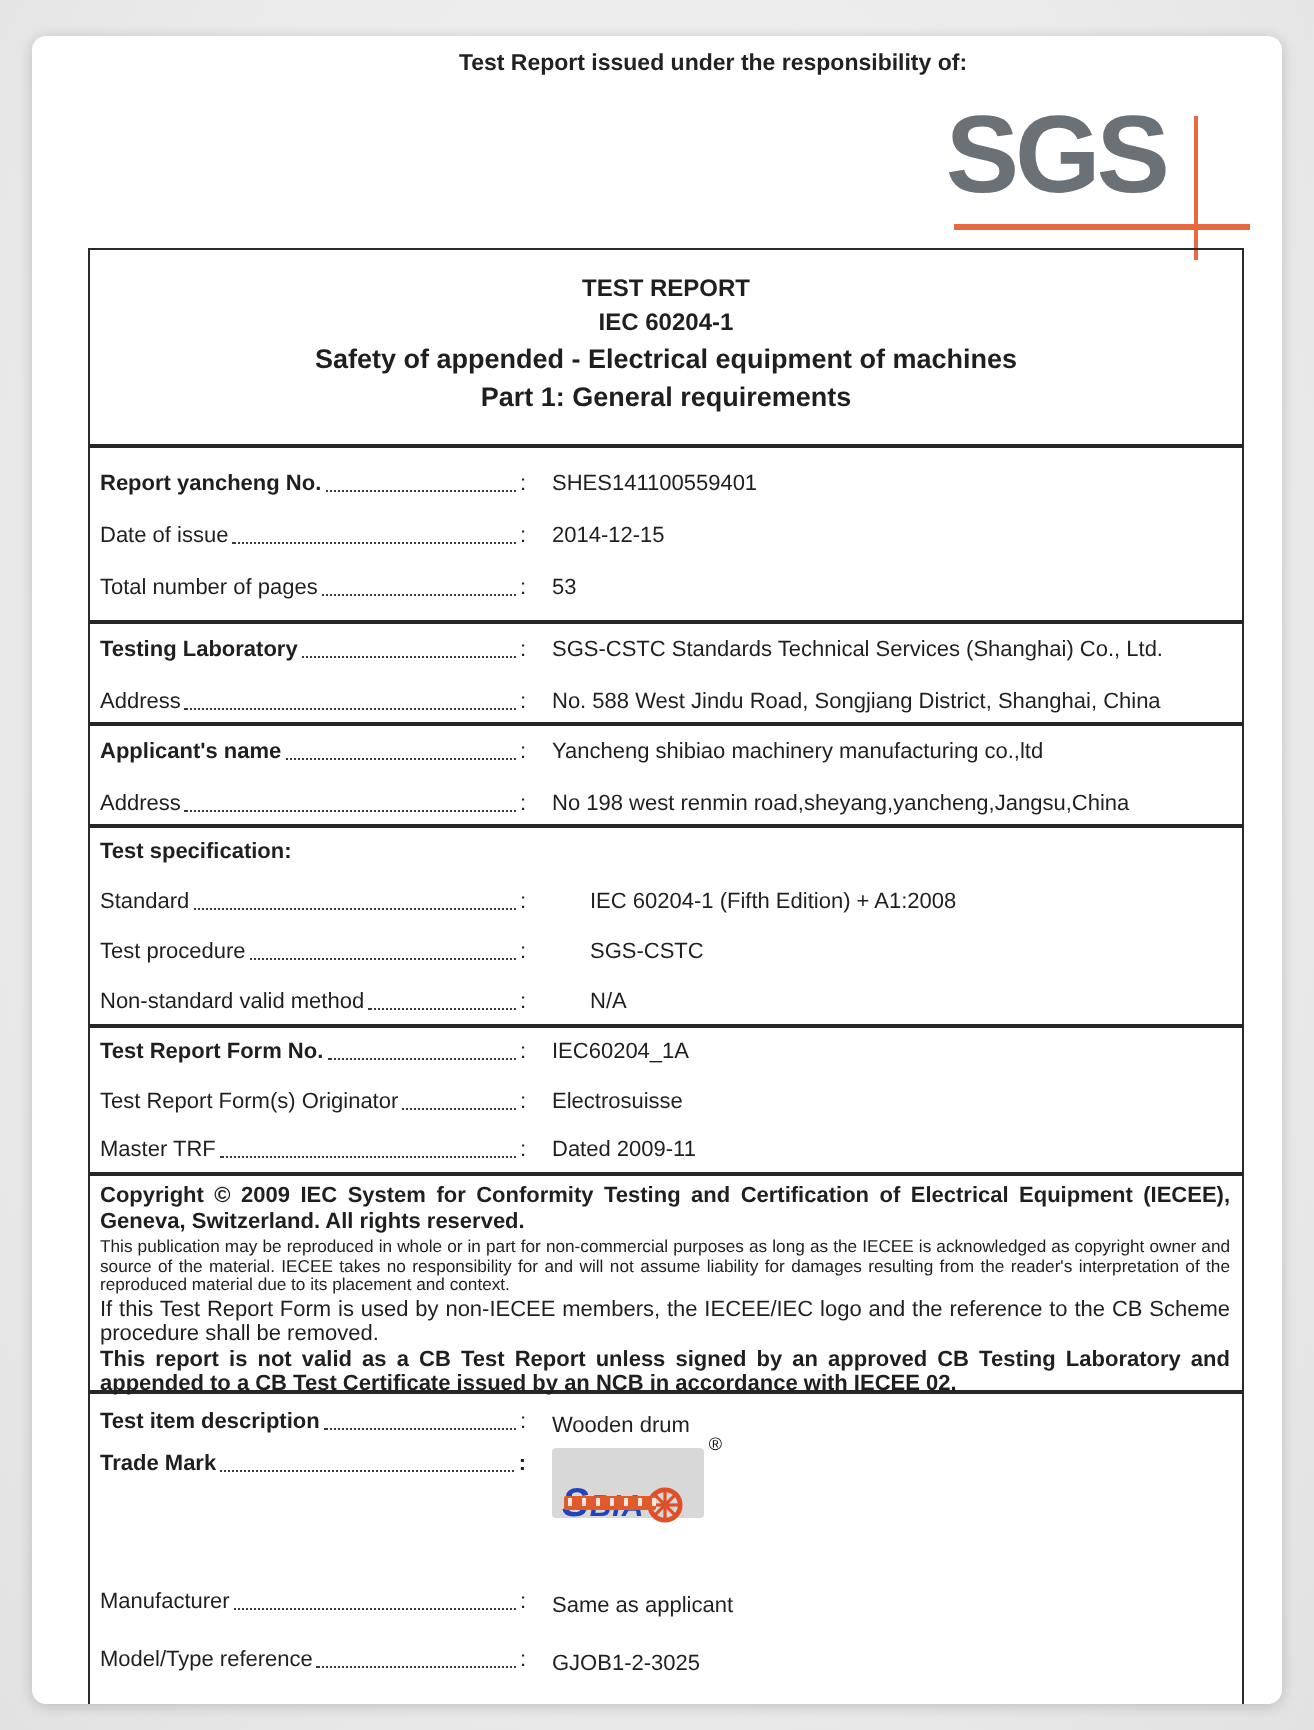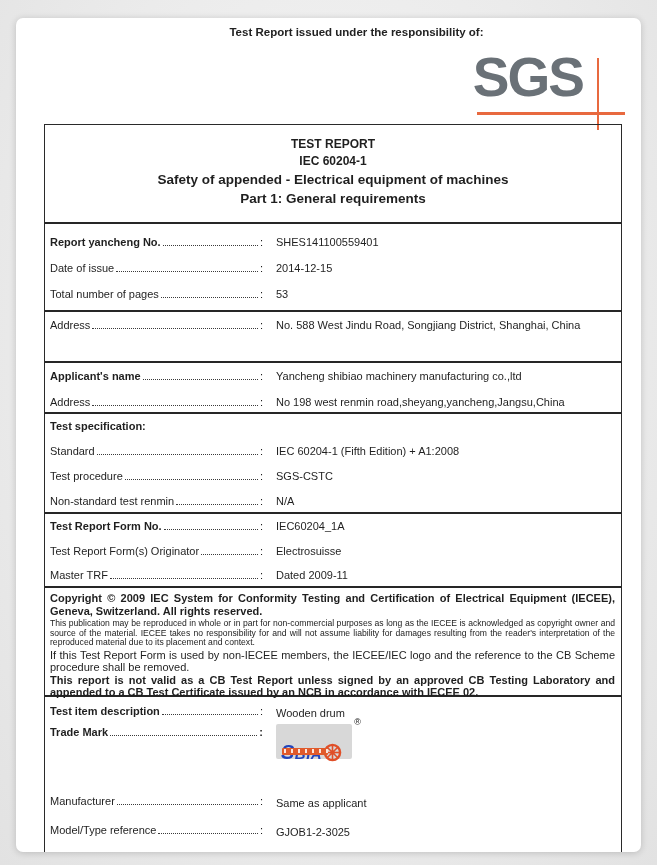--- a/index.html
+++ b/index.html
@@ -43,21 +43,21 @@
   .tl-1,.tl-2{font-size:12px;line-height:17px;}
   .tl-3,.tl-4{font-size:13.5px;line-height:19px;}
   .sec-report{height:88px;padding-top:5px;}
   .sec-lab{height:51px;}
   .sec-app{height:51px;}
   .sec-spec{height:100px;}
   .sec-form{height:74px;}
   .sec-copy{height:109px;padding:4px 6px 0 5px;}
   .sec-items{padding-top:3px;}
   .row{display:flex;align-items:center;height:26px;padding-left:5px;}
-  .sec-spec .row{height:25px;}
+  .sec-spec .row{height:25px;gap:19px;}
   .sec-form .row{height:24.5px;}
   .lblwrap{display:flex;align-items:baseline;width:213px;flex:none;}
   .lblwrap::after{content:":";margin-left:1px;}
   .lbl{white-space:nowrap;}
   .b{font-weight:bold;}
   .leader{flex:1 1 auto;align-self:stretch;position:relative;}
   .leader::before{
     content:"";position:absolute;left:2px;right:1px;bottom:2px;
     border-bottom:1.4px dotted #3a3a3a;
   }
@@ -139,20 +139,27 @@
             <span class="lbl">Total number of pages</span>
             <span class="leader"></span>
           </div>
         <span class="val">53</span>
       </div>
     </div>
 
     <div class="sec sec-lab">
       <div class="row">
         <div class="lblwrap">
+            <span class="lbl b">Testing Laboratory</span>
+            <span class="leader"></span>
+          </div>
+        <span class="val">SGS-CSTC Standards Technical Services (Shanghai) Co., Ltd.</span>
+      </div>
+      <div class="row">
+        <div class="lblwrap">
             <span class="lbl">Address</span>
             <span class="leader"></span>
           </div>
         <span class="val">No. 588 West Jindu Road, Songjiang District, Shanghai, China</span>
       </div>
     </div>
 
     <div class="sec sec-app">
       <div class="row">
         <div class="lblwrap">
@@ -181,21 +188,21 @@
       </div>
       <div class="row">
         <div class="lblwrap">
             <span class="lbl">Test procedure</span>
             <span class="leader"></span>
           </div>
         <span class="val">SGS-CSTC</span>
       </div>
       <div class="row">
         <div class="lblwrap">
-            <span class="lbl">Non-standard test renmin</span>
+            <span class="lbl">Non-standard valid method</span>
             <span class="leader"></span>
           </div>
         <span class="val">N/A</span>
       </div>
     </div>
 
     <div class="sec sec-form">
       <div class="row">
         <div class="lblwrap">
             <span class="lbl b">Test Report Form No.</span>

